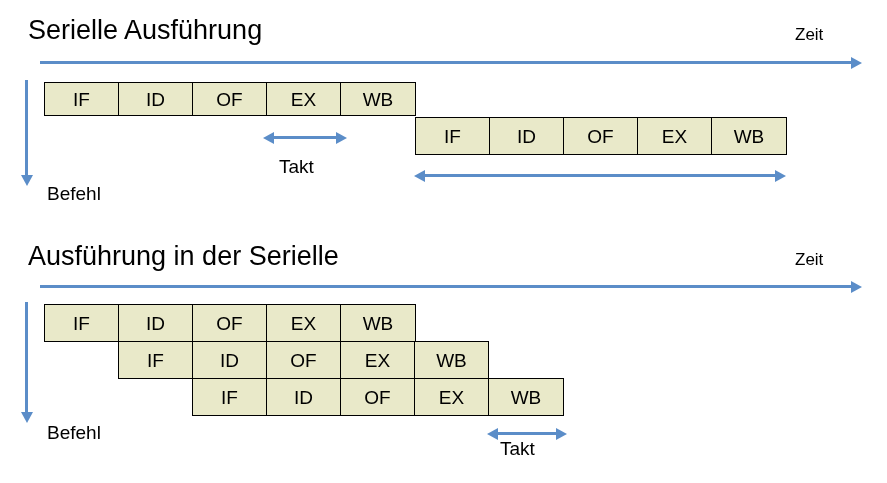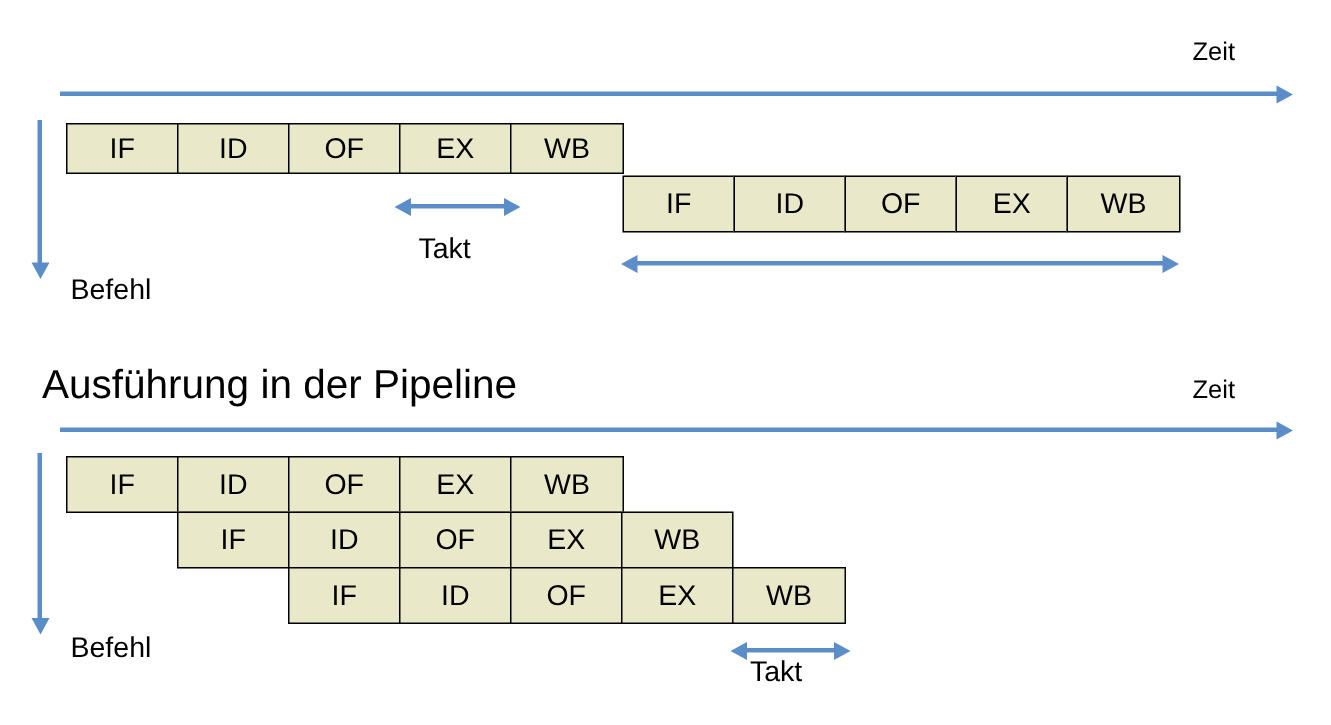--- a/index.html
+++ b/index.html
@@ -81,20 +81,21 @@
     border-left: 6px solid transparent;
     border-right: 6px solid transparent;
     border-top: 11px solid #5b8dc8;
   }
 </style>
 </head>
 <body>
 
 <div id="slide">
 
+  <div class="abs section-title" style="left:28px; top:14px;">Serielle Ausführung</div>
 
   <div class="abs axis-label" style="left:795px; top:25px;">Zeit</div>
 
   <div class="abs">
     <div class="abs h-line" style="left:40px; top:61px; width:812px;"></div>
     <div class="abs arrowhead-right" style="left:851px; top:56.5px;"></div>
   </div>
 
   <div class="abs">
     <div class="abs v-line" style="left:25px; top:80px; height:96px;"></div>
@@ -121,21 +122,21 @@
     <div class="abs arrowhead-right" style="left:336px; top:131.5px;"></div>
   </div>
   <div class="abs plain-label" style="left:279px; top:156px;">Takt</div>
 
   <div class="abs">
     <div class="abs arrowhead-left" style="left:414px; top:169.5px;"></div>
     <div class="abs h-line" style="left:423px; top:174px; width:354px;"></div>
     <div class="abs arrowhead-right" style="left:775px; top:169.5px;"></div>
   </div>
 
-  <div class="abs section-title" style="left:28px; top:240px;">Ausführung in der Pipeline</div>
+  <div class="abs section-title" style="left:28px; top:240px;">Ausführung in der Serielle</div>
 
   <div class="abs axis-label" style="left:795px; top:250px;">Zeit</div>
 
   <div class="abs">
     <div class="abs h-line" style="left:40px; top:285px; width:812px;"></div>
     <div class="abs arrowhead-right" style="left:851px; top:280.5px;"></div>
   </div>
 
   <div class="abs">
     <div class="abs v-line" style="left:25px; top:302px; height:111px;"></div>

